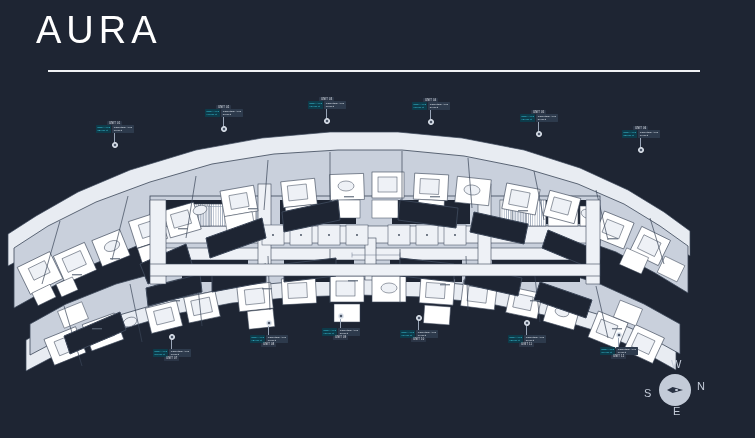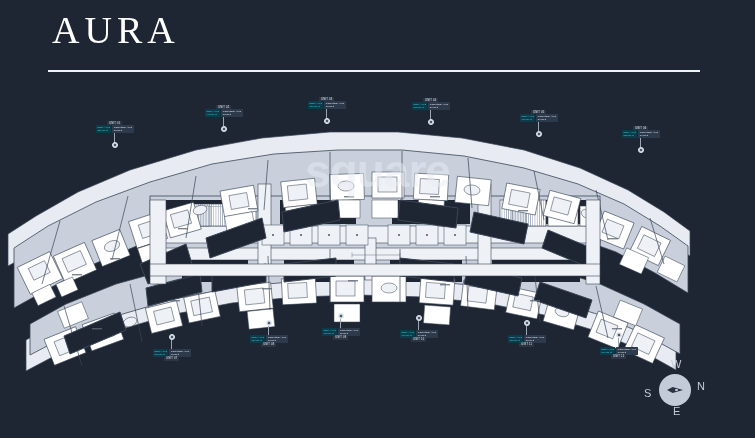--- a/index.html
+++ b/index.html
@@ -7,24 +7,24 @@
   html,body { width:755px; height:438px; overflow:hidden; }
   body {
     background:#1e2533;
     font-family:"Liberation Sans", sans-serif;
     position:relative;
   }
   #root { position:absolute; inset:0; background:#1e2533; }
 
   
   .brand {
-    position:absolute; left:52px; top:10px;
+    position:absolute; left:36px; top:10px;
     font-size:38px; font-weight:300; letter-spacing:5px;
     color:#ffffff; line-height:1.1;
-    font-family:Liberation Serif, serif;
+    font-family:Liberation Sans, sans-serif;
   }
   .brand-rule {
     position:absolute; left:48px; top:70px; width:652px; height:2px;
     background:#f0f2f5;
   }
 
   
   #plan-stage { position:absolute; left:0; top:88px; width:755px; height:290px; }
   #plan-svg { display:block; }
 
@@ -389,21 +389,20 @@
           <rect x="348" y="192" width="10" height="1.4" opacity="0.8"></rect>
           <rect x="440" y="196" width="10" height="1.4" opacity="0.8"></rect>
           <rect x="530" y="212" width="10" height="1.4" opacity="0.8"></rect>
           <rect x="612" y="240" width="10" height="1.4" opacity="0.8"></rect>
         </g>
       </g>
     </svg>
   </div>
 
   <div class="watermark">
-    <div class="wm1">square</div>
   </div>
 
   <div id="callout-layer">
       <div class="callout" style="left: 96px; top: 121px;">
         <div class="callout-code">UNIT 01</div>
         <div class="callout-row">
           <div class="callout-cell cell-cyan">
             <div>RERA Area</div>
             <div>820 sq. ft</div>
           </div>

